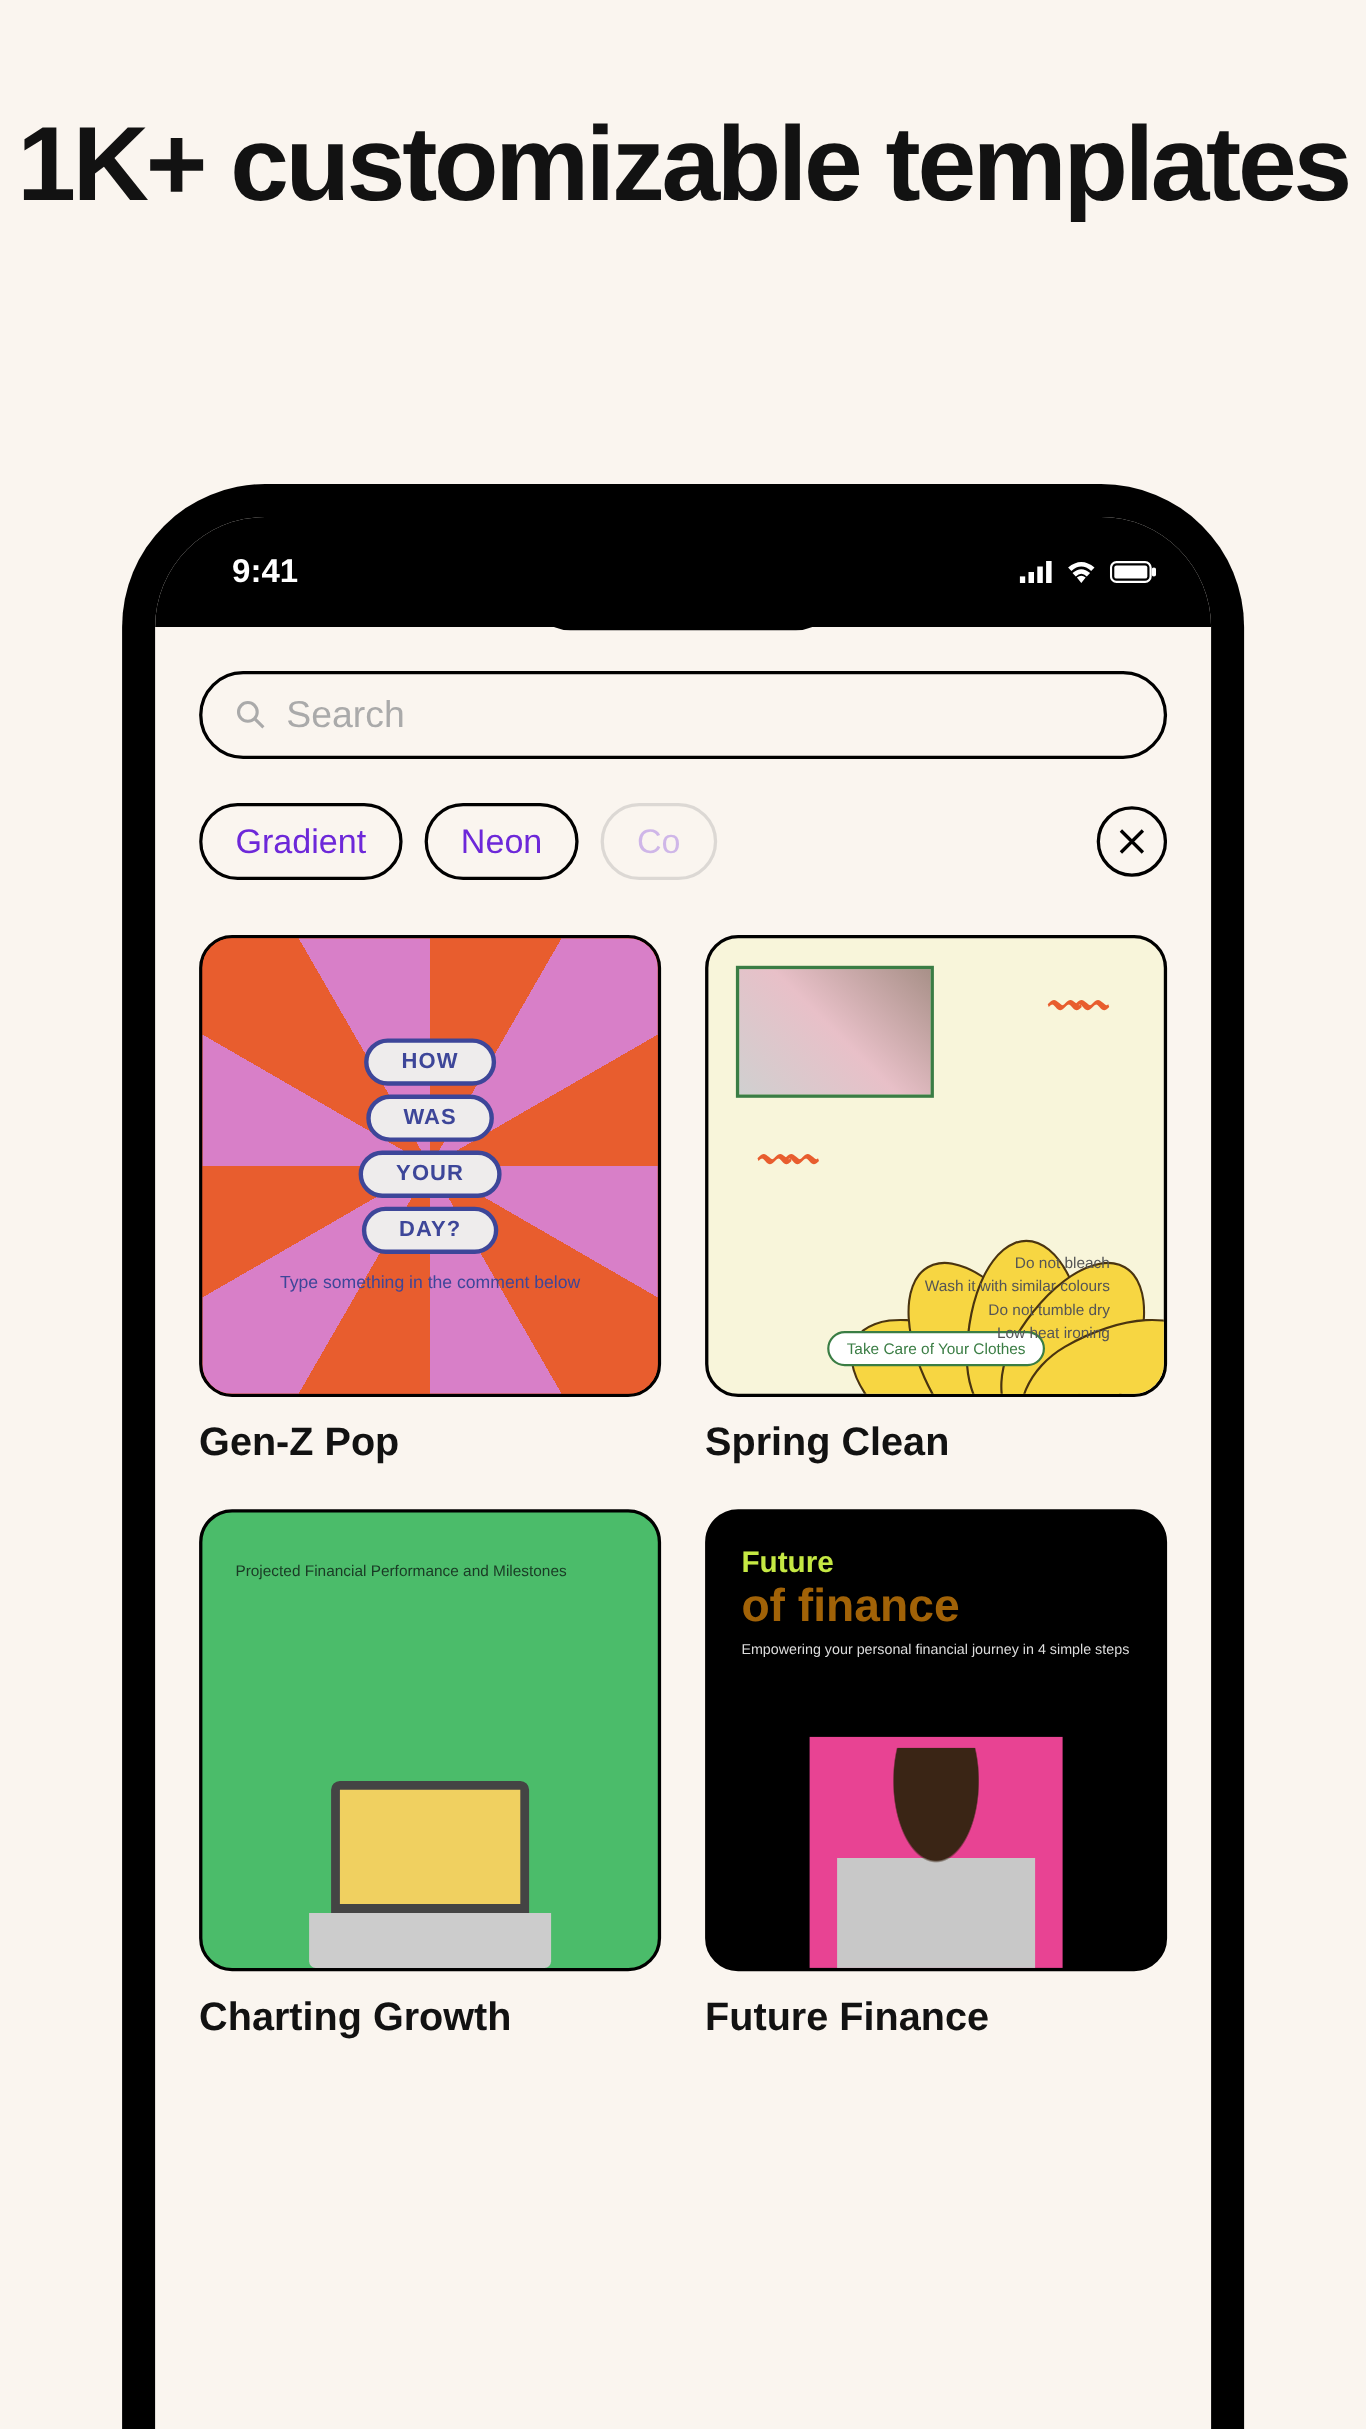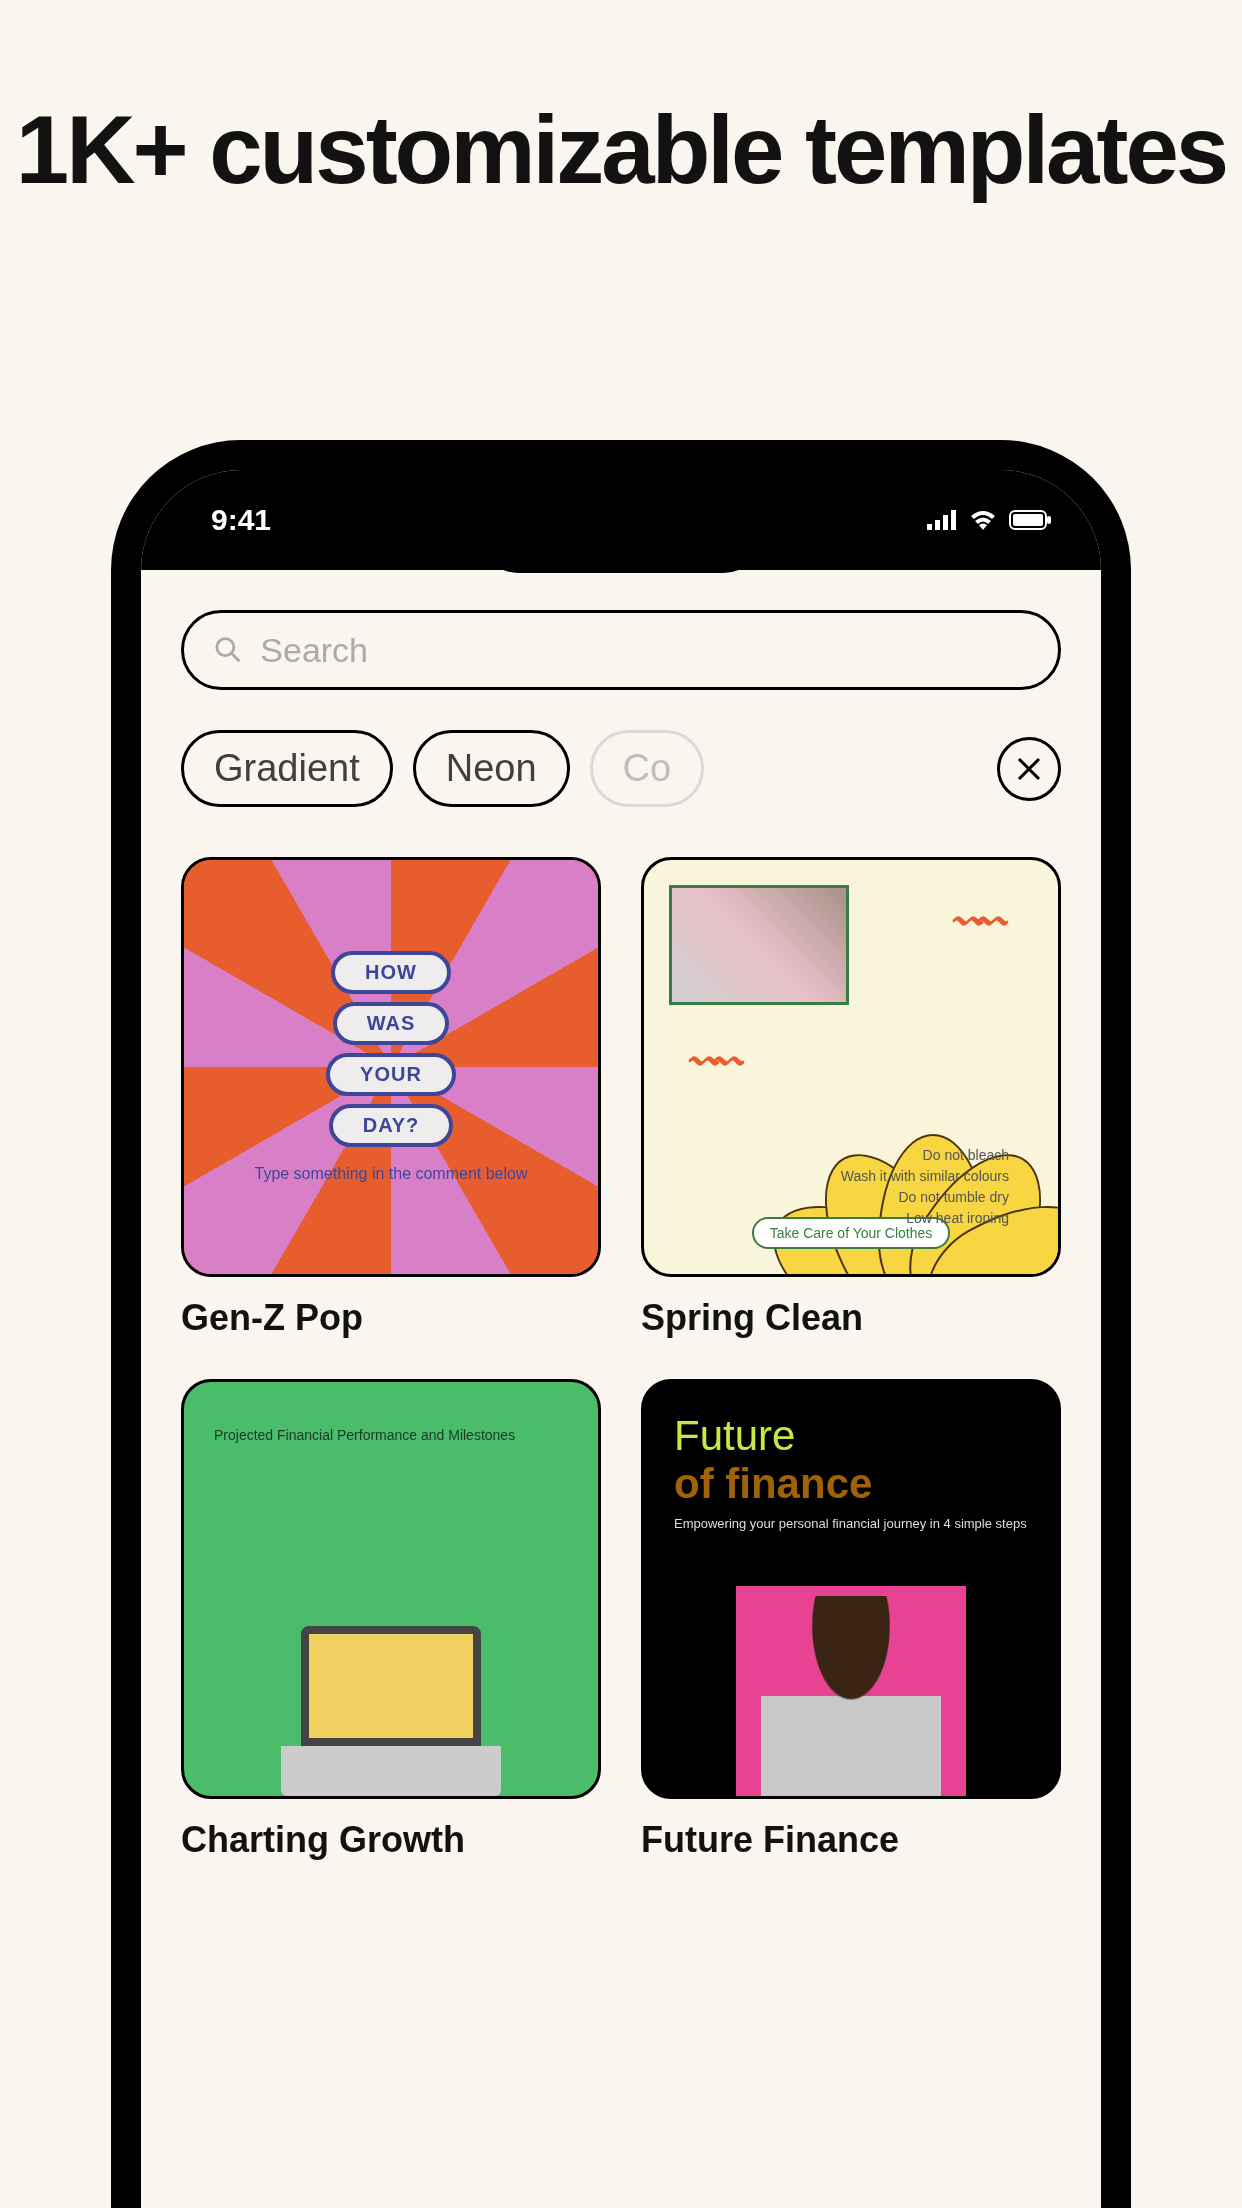--- a/index.html
+++ b/index.html
@@ -123,23 +123,23 @@
       display: flex;
       gap: 20px;
       align-items: center;
       margin-top: 40px;
       overflow: hidden;
     }
     .filter-chip {
       border: 3px solid #000;
       border-radius: 40px;
       padding: 14px 30px;
-      font-size: 38px;
+      font-size: 31px;
       font-weight: 500;
-      color: #404040;
+      color: #6d28d9;
       white-space: nowrap;
       flex-shrink: 0;
     }
     .filter-chip.faded {
       opacity: 0.3;
       border-color: #999;
     }
     .clear-btn {
       width: 64px;
       height: 64px;
@@ -302,22 +302,22 @@
       background: #ccc;
       border-radius: 0 0 6px 6px;
     }
     
     .thumb-finance {
       background: #000;
       padding: 30px;
       color: #fff;
     }
     .finance-title1 {
-      font-size: 42px;
-      font-weight: 400;
+      font-size: 27px;
+      font-weight: 700;
       color: #c5e843;
     }
     .finance-title2 {
       font-size: 42px;
       font-weight: 800;
       color: #a16207;
     }
     .finance-sub {
       font-size: 13px;
       margin-top: 8px;

